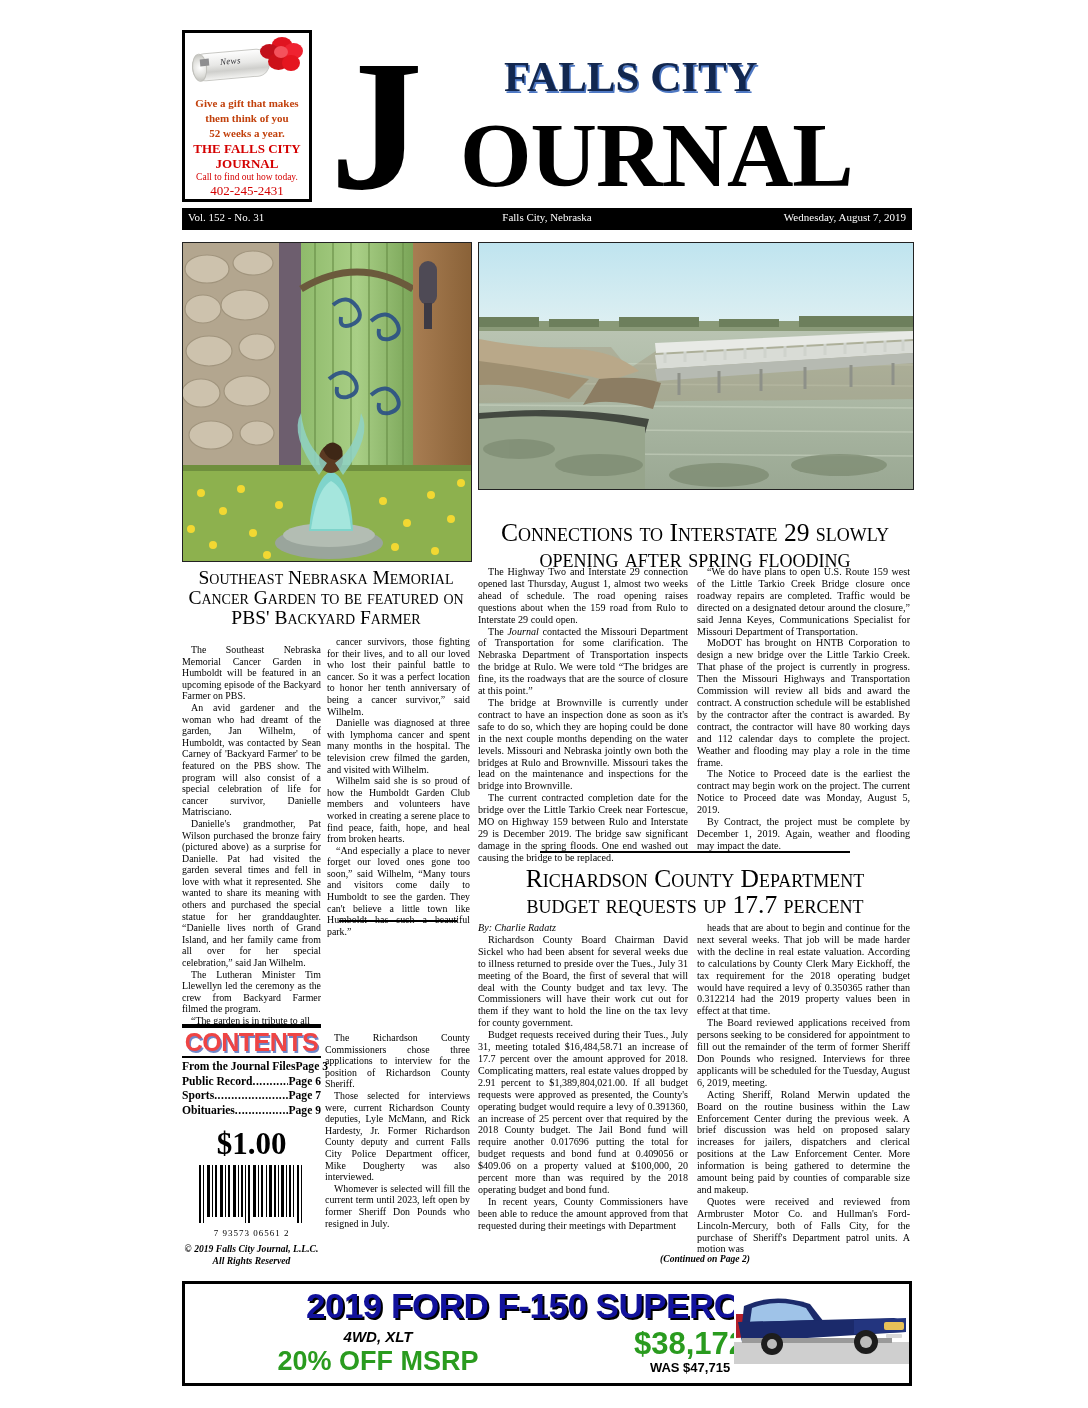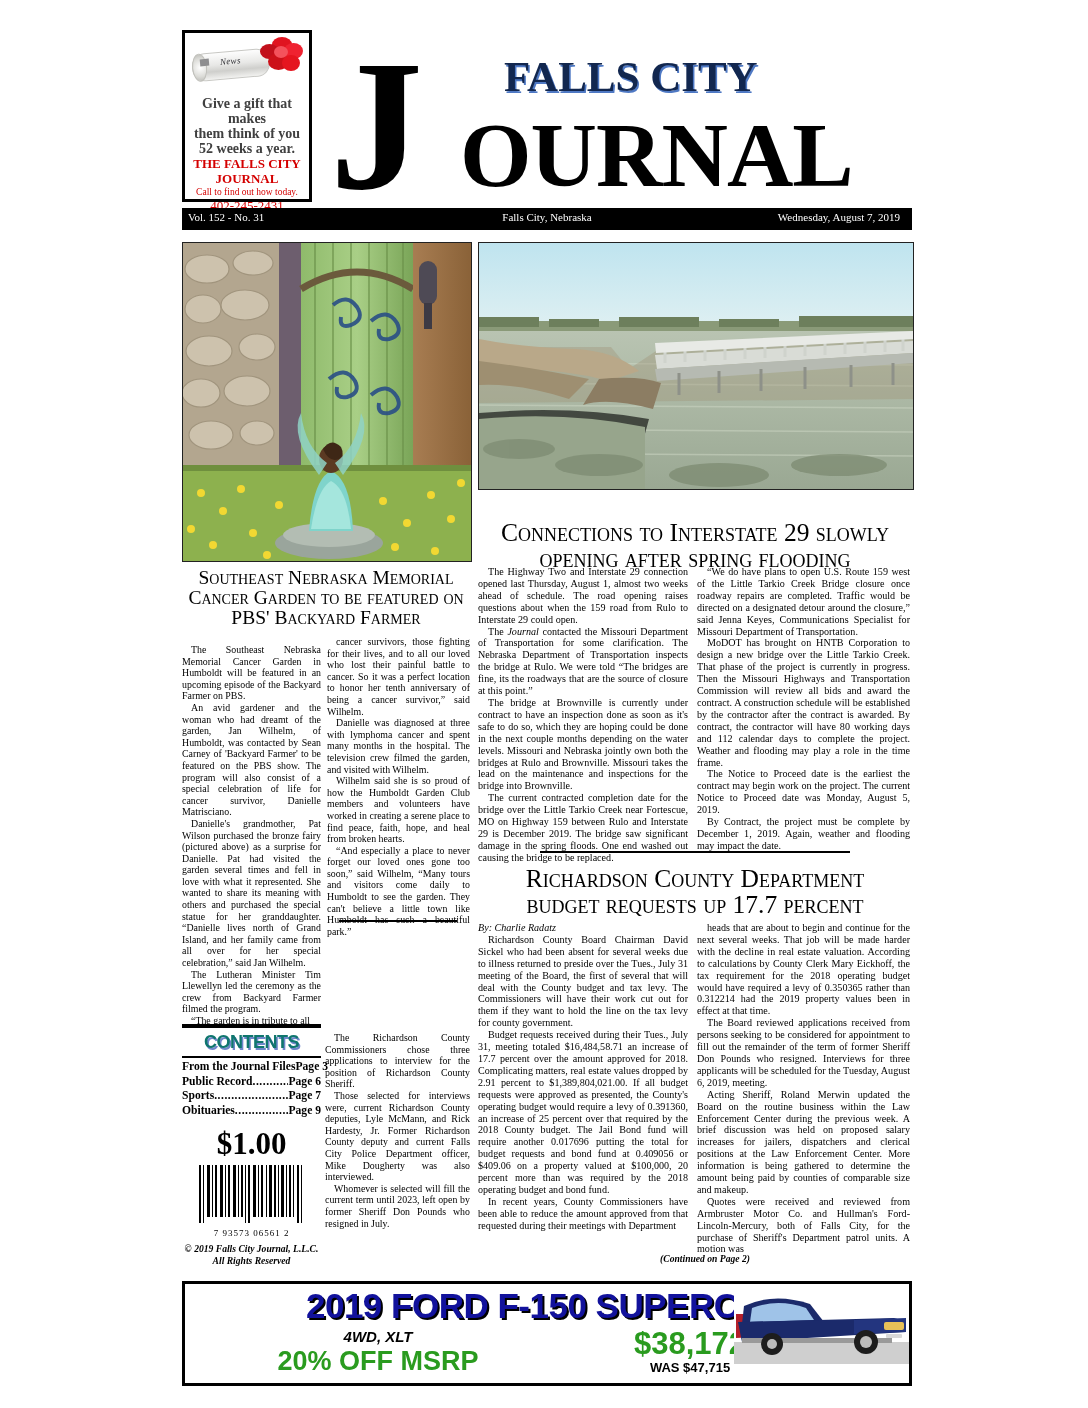--- a/index.html
+++ b/index.html
@@ -20,39 +20,39 @@
         font-style:italic;color:#35353a;transform:rotate(-5deg);letter-spacing:.3px;}
   .roll-stamp{position:absolute;left:12px;top:22px;width:9px;height:7px;background:#8e8e90;transform:rotate(-5deg);}
   .bow{position:absolute;right:2px;top:0px;width:44px;height:40px;}
   .bow i{position:absolute;display:block;border-radius:50%;background:#d8111b;}
   .bow i:nth-child(1){left:12px;top:0px;width:20px;height:15px;background:#e01420;}
   .bow i:nth-child(2){left:0px;top:7px;width:19px;height:15px;background:#c2101b;}
   .bow i:nth-child(3){left:24px;top:6px;width:19px;height:16px;background:#ef2230;}
   .bow i:nth-child(4){left:8px;top:16px;width:21px;height:17px;background:#cc1119;}
   .bow i:nth-child(5){left:22px;top:18px;width:18px;height:16px;background:#e5151f;}
   .bow i:nth-child(6){left:14px;top:9px;width:14px;height:12px;background:#f4525c;}
-  .promo-blue{color:#404040;font-weight:bold;font-size:14px;line-height:15px;font-family:"Liberation Serif",serif;}
+  .promo-blue{color:#c2410c;font-weight:bold;font-size:11px;line-height:15px;font-family:"Liberation Serif",serif;}
   .promo-red{color:#d40000;font-weight:bold;font-size:13px;line-height:15px;font-family:"Liberation Serif",serif;}
   .promo-small{color:#d40000;font-size:9.5px;line-height:12px;font-family:"Liberation Serif",serif;}
   .promo-phone{color:#d40000;font-size:13px;line-height:15px;font-family:"Liberation Serif",serif;}
 
   .nameplate{position:absolute;left:140px;top:0px;width:590px;height:175px;}
   .np-j{position:absolute;left:8px;top:2px;font-family:"Liberation Serif",serif;font-size:186px;
         line-height:186px;font-weight:bold;color:#000;}
   .np-falls{position:absolute;left:182px;top:22px;font-family:"Liberation Serif",serif;
         font-weight:bold;font-size:43px;letter-spacing:0px;color:#12274f;
         text-shadow:1.5px 1.5px 0 #4f79c4;}
   .np-ournal{position:absolute;left:138px;top:72px;font-family:"Liberation Serif",serif;font-weight:bold;
         font-size:92px;letter-spacing:-1px;color:#000;}
 
   .volbar{position:absolute;left:0;top:178px;width:730px;height:22px;background:#000;color:#fff;}
   .volbar span{position:absolute;top:3px;font-size:11px;font-family:"Liberation Serif",serif;}
   .vb-left{left:6px;}
   .vb-mid{left:0;width:730px;text-align:center;}
-  .vb-right{right:12px;}
+  .vb-right{right:6px;}
 
   
   .photo{position:absolute;border:1px solid #222;overflow:hidden;}
   .ph-left{left:182px;top:242px;width:288px;height:318px;}
   .ph-right{left:478px;top:242px;width:434px;height:246px;}
 
   .cap{position:absolute;left:478px;top:491px;width:434px;font-size:9.3px;line-height:11.2px;
        font-family:"Liberation Serif",serif;}
   .cap i{font-style:italic;}
 
@@ -84,22 +84,22 @@
 
   .rule{position:absolute;background:#000;}
   .r-sheriff{left:339px;top:920px;width:118px;height:2px;}
   .r-mid{left:540px;top:851px;width:310px;height:2px;}
   .contd{position:absolute;left:645px;top:1253px;width:120px;text-align:center;font-style:italic;
         font-weight:bold;font-size:9.6px;font-family:"Liberation Serif",serif;}
 
   
   .contents{position:absolute;left:182px;top:1024px;width:139px;}
   .cont-rule-top{height:4px;background:#000;}
-  .cont-title{font-family:"Liberation Sans",sans-serif;font-weight:bold;font-size:18px;line-height:28px;
-        text-align:center;color:#0f766e;letter-spacing:-.5px;text-shadow:1.5px 1.5px 0 #6f86c9;}
+  .cont-title{font-family:"Liberation Sans",sans-serif;font-weight:bold;font-size:25px;line-height:28px;
+        text-align:center;color:#ef4444;letter-spacing:-.5px;text-shadow:1.5px 1.5px 0 #6f86c9;}
   .cont-rule-bot{height:2px;background:#000;margin-bottom:2px;}
   .cont-line{display:flex;font-family:"Liberation Serif",serif;font-weight:bold;font-size:11.6px;
         line-height:14.5px;white-space:nowrap;}
   .cont-line .nm{flex:0 0 auto;}
   .cont-line .dots{flex:1 1 auto;overflow:hidden;letter-spacing:.5px;}
   .cont-line .pg{flex:0 0 auto;}
   .price{font-family:"Liberation Serif",serif;font-weight:bold;font-size:31px;text-align:center;
         margin-top:9px;line-height:34px;}
   .barcode{margin:4px auto 0 auto;width:118px;height:62px;}
   .bcnum{font-family:"Liberation Serif",serif;font-size:9px;text-align:center;letter-spacing:1px;

